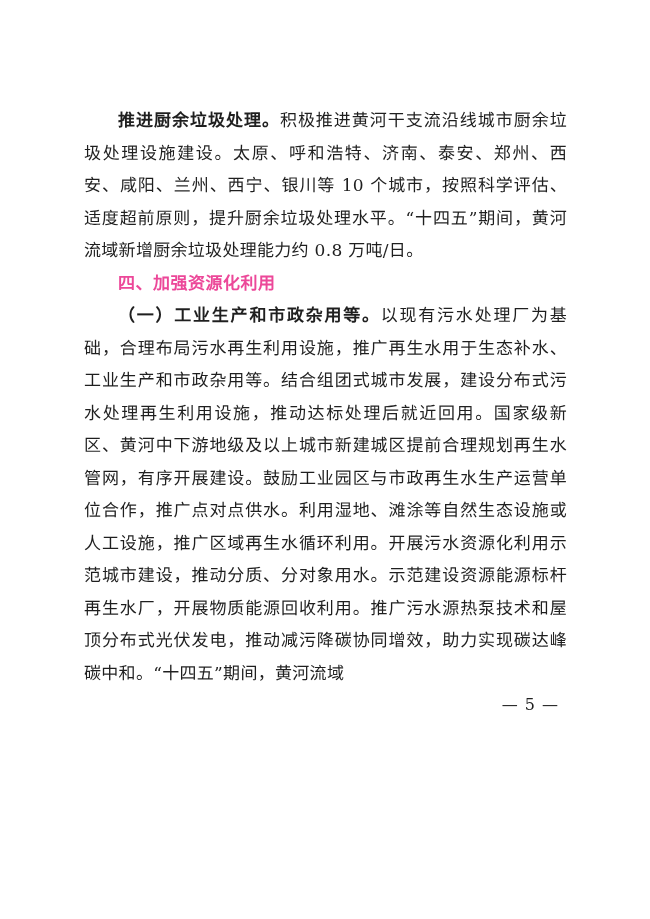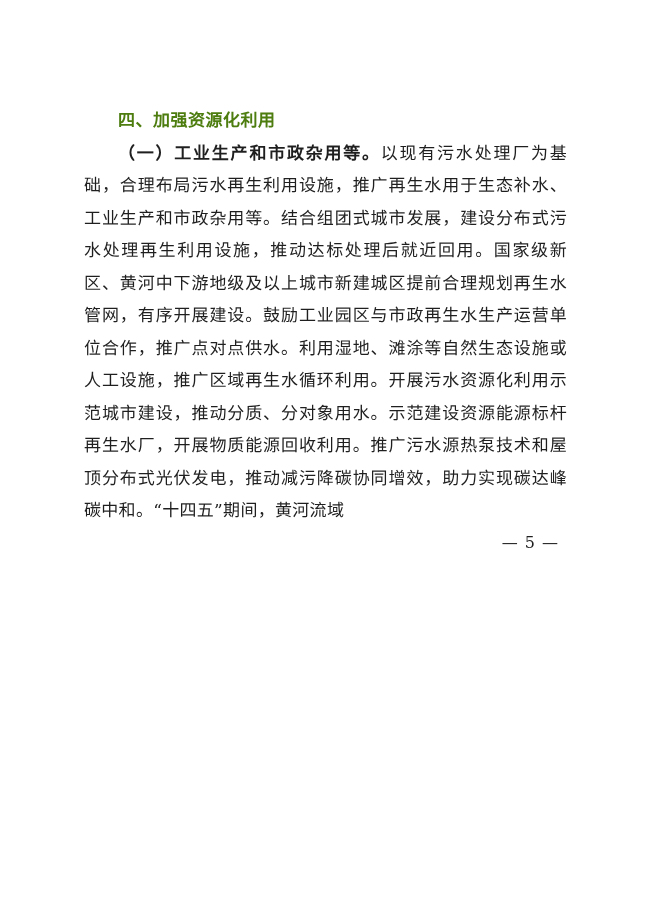--- a/index.html
+++ b/index.html
@@ -33,41 +33,42 @@
   }
   .para .lead {
     font-weight: 700;
   }
   .section-heading {
     margin: 0;
     font-family: "DejaVu Sans", "Liberation Sans", sans-serif;
     font-size: 17px;
     font-weight: 700;
     line-height: 32.5px;
-    color: #4d7c0f;
+    color: #ec4899;
     text-indent: 2em;
     letter-spacing: 0.5px;
   }
   .page-number {
     margin-top: 1px;
     font-family: "DejaVu Serif", "Liberation Serif", serif;
     font-size: 16px;
     line-height: 30px;
     color: #1f1f1f;
     text-align: right;
     padding-right: 8px;
     letter-spacing: 1px;
   }
 </style>
 </head>
 <body>
 
 <div class="page">
   <div class="content">
 
+    <p class="para"><span class="lead">推进厨余垃圾处理。</span><span>积极推进黄河干支流沿线城市厨余垃圾处理设施建设。太原、呼和浩特、济南、泰安、郑州、西安、咸阳、兰州、西宁、银川等 10 个城市，按照科学评估、适度超前原则，提升厨余垃圾处理水平。“十四五”期间，黄河流域新增厨余垃圾处理能力约 0.8 万吨/日。</span></p>
 
 
     <h2 class="section-heading">四、加强资源化利用</h2>
 
     <p class="para"><span class="lead">（一）工业生产和市政杂用等。</span><span>以现有污水处理厂为基础，合理布局污水再生利用设施，推广再生水用于生态补水、工业生产和市政杂用等。结合组团式城市发展，建设分布式污水处理再生利用设施，推动达标处理后就近回用。国家级新区、黄河中下游地级及以上城市新建城区提前合理规划再生水管网，有序开展建设。鼓励工业园区与市政再生水生产运营单位合作，推广点对点供水。利用湿地、滩涂等自然生态设施或人工设施，推广区域再生水循环利用。开展污水资源化利用示范城市建设，推动分质、分对象用水。示范建设资源能源标杆再生水厂，开展物质能源回收利用。推广污水源热泵技术和屋顶分布式光伏发电，推动减污降碳协同增效，助力实现碳达峰碳中和。“十四五”期间，黄河流域</span></p>
 
     <div class="page-number">— 5 —</div>
 
   </div>
 </div>

